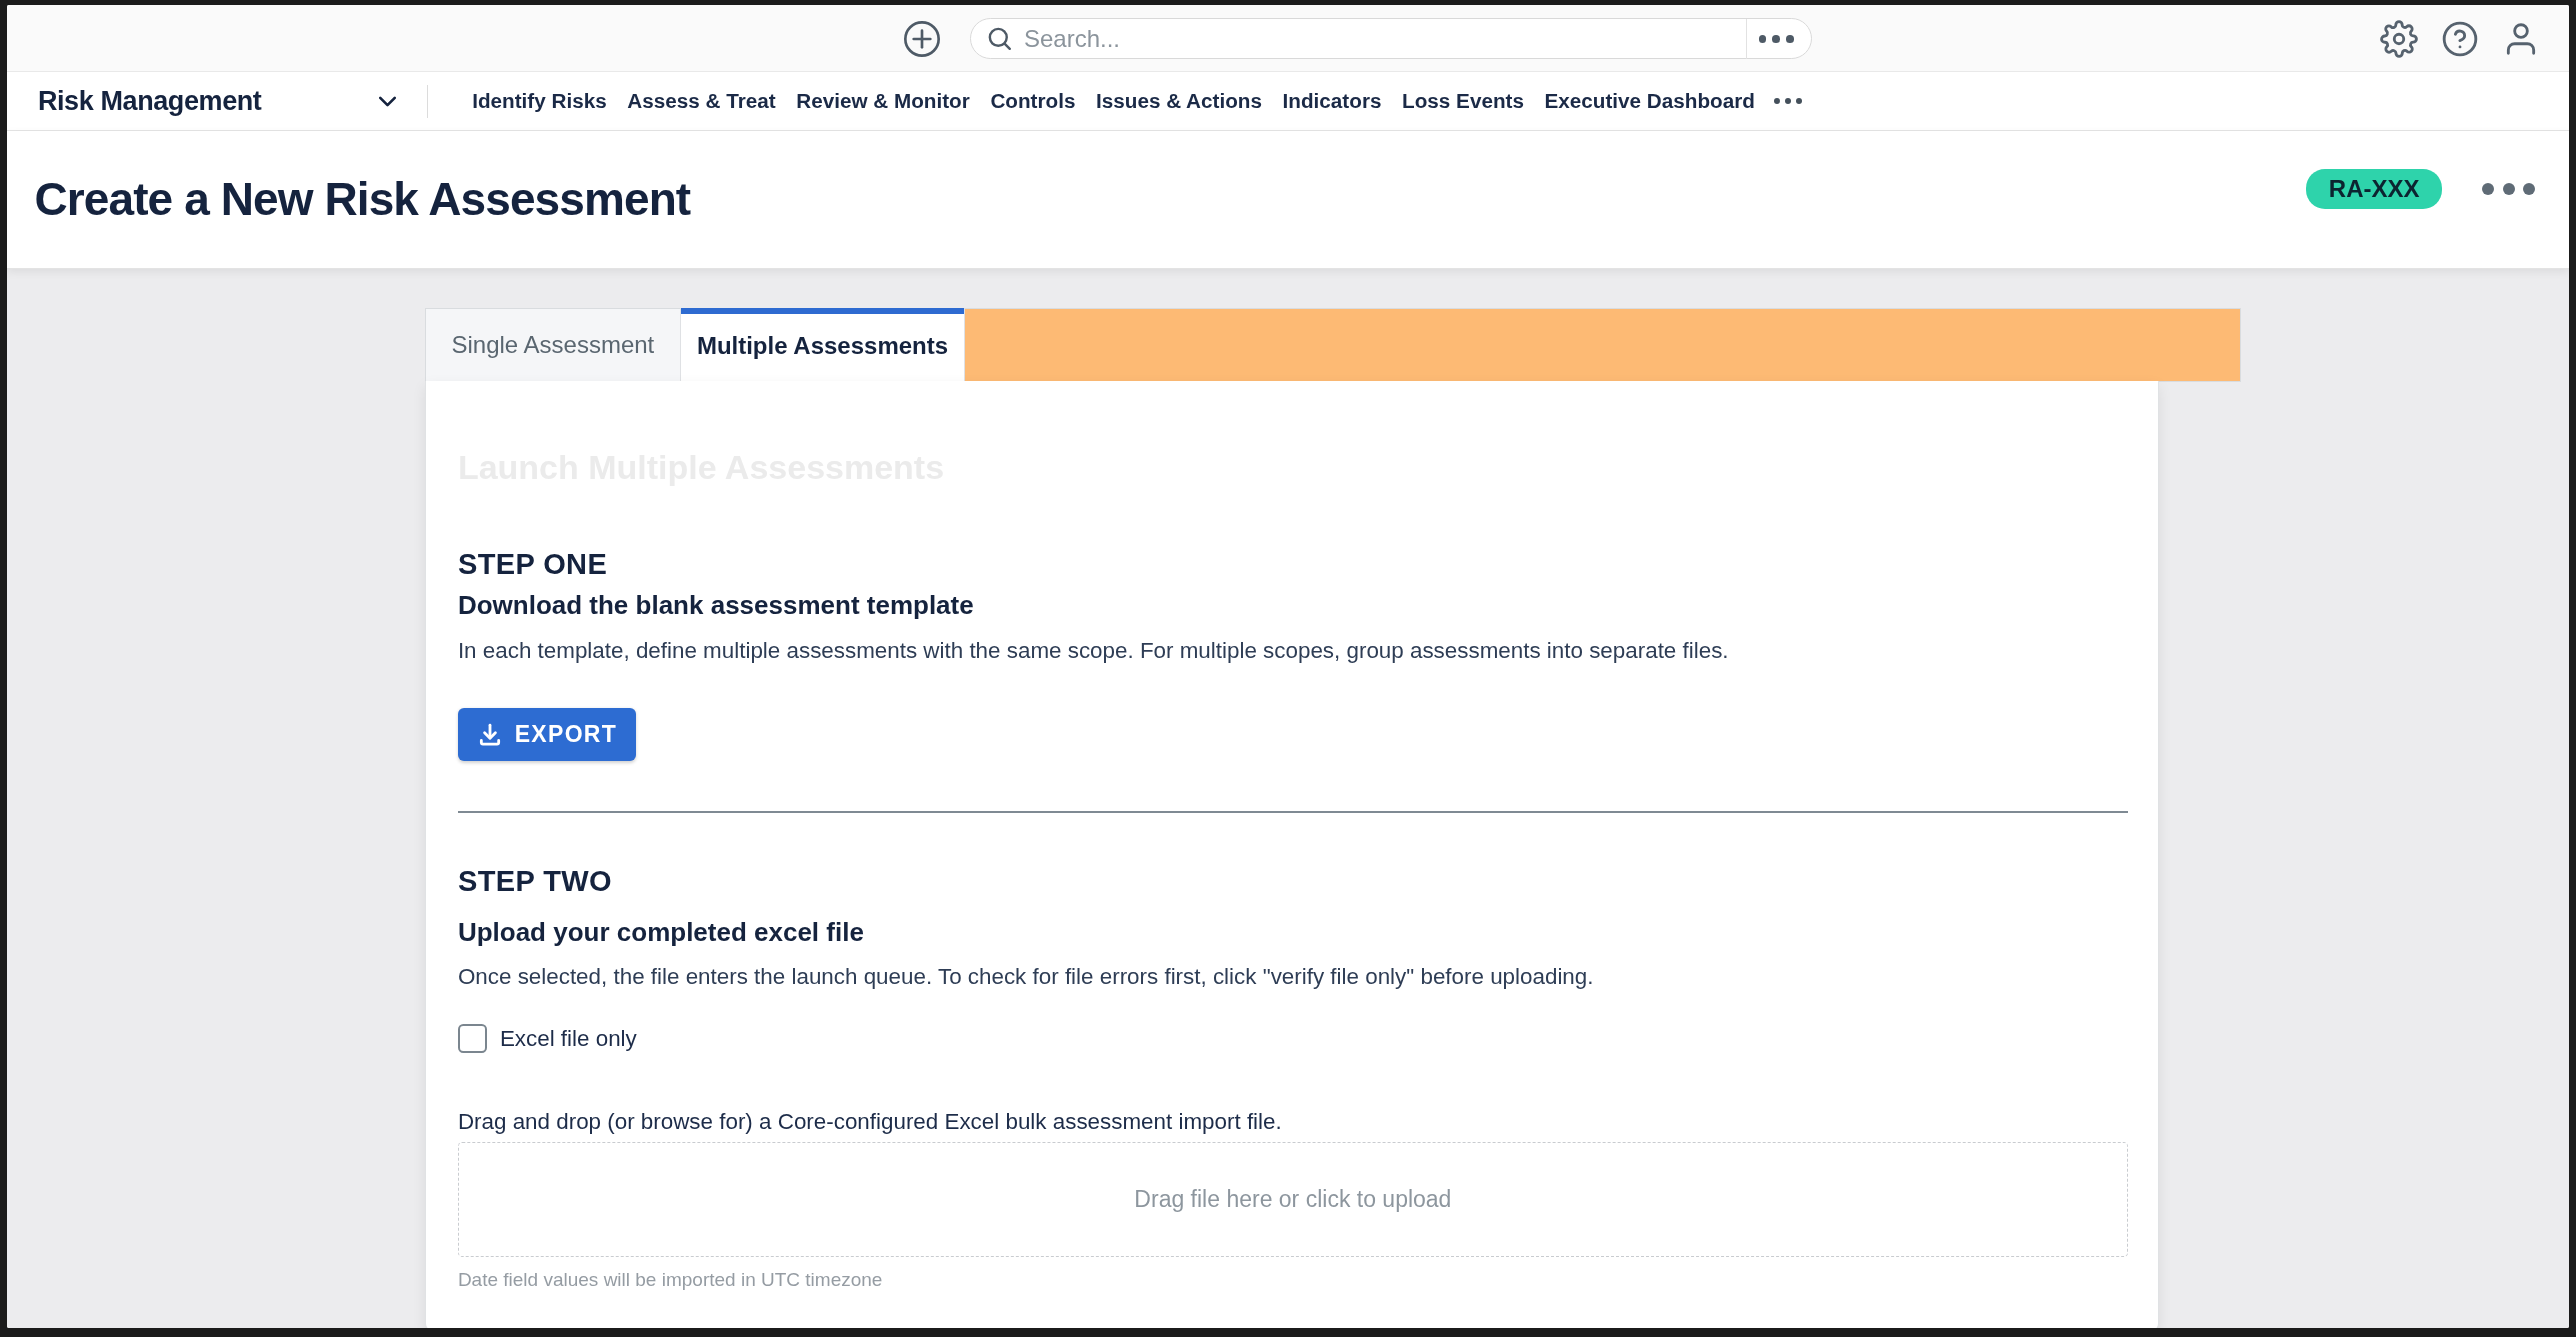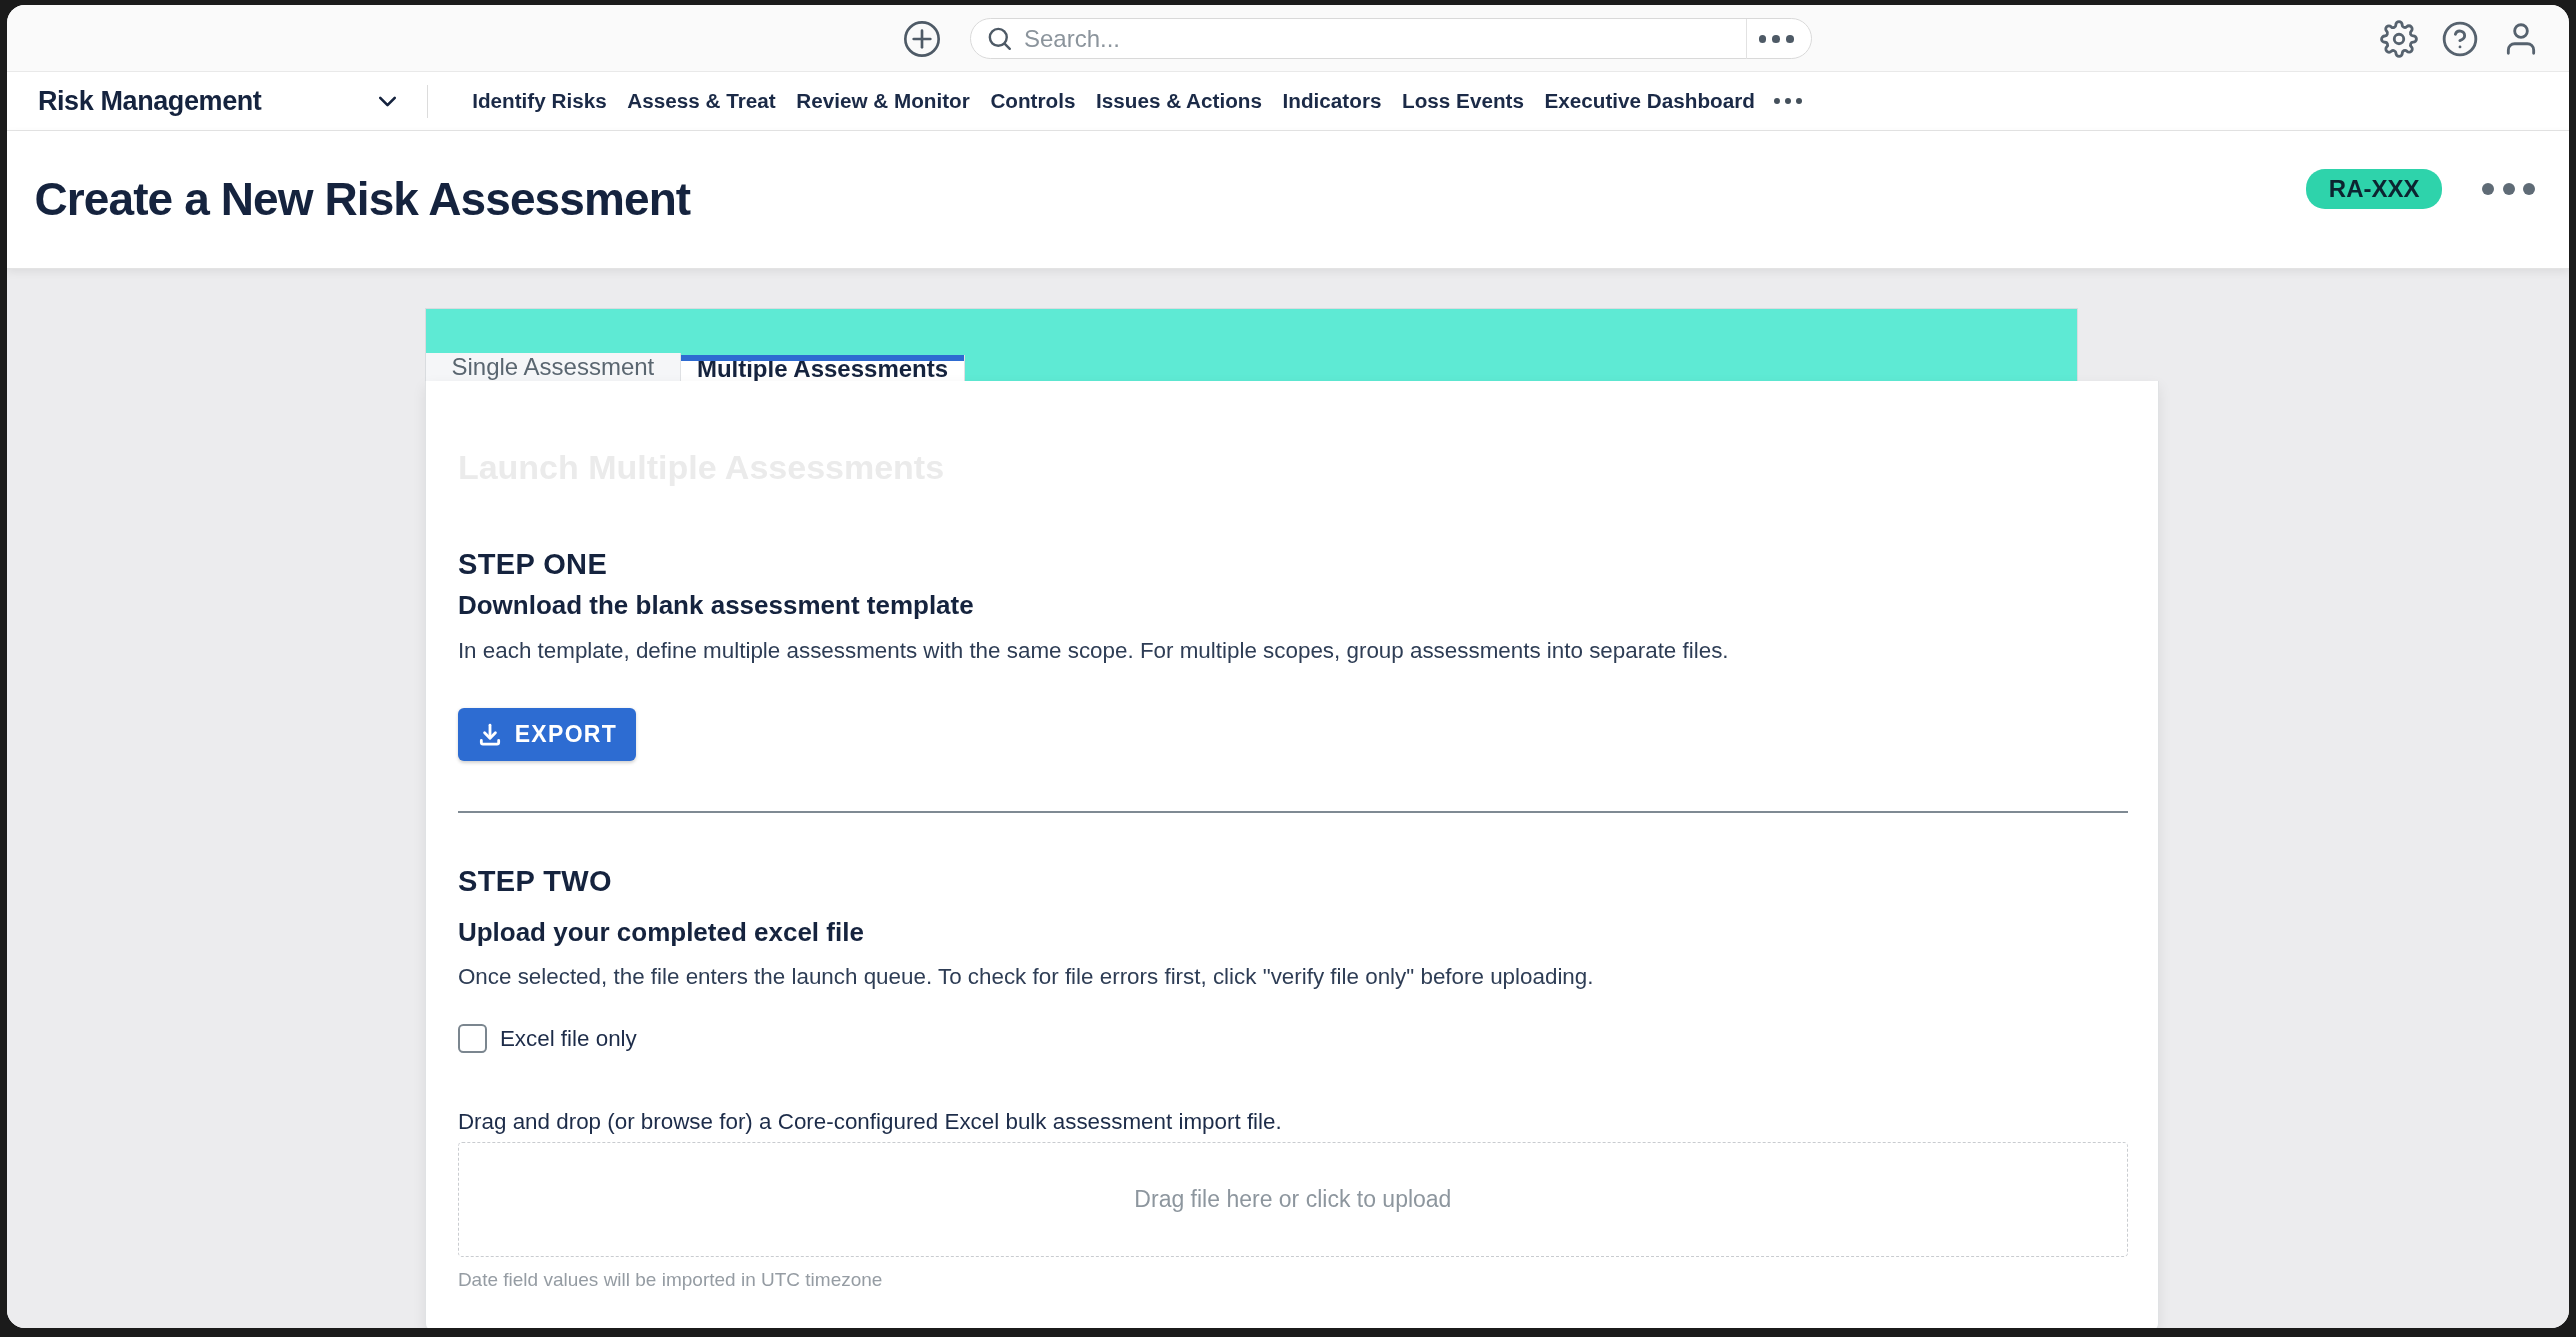--- a/index.html
+++ b/index.html
@@ -1,19 +1,19 @@
 <!DOCTYPE html>
 <html style="font-size:13.8px"><head>
 <meta charset="utf-8">
 <style>
   * { margin:0; padding:0; box-sizing:border-box; }
   html,body { width:2576px; height:1338px; background:#1b1b1b; font-family:"Liberation Sans", sans-serif; }
   #window {
     position:absolute; top:5.2px; left:6.9px; right:6.9px; bottom:8.6px;
-    background:#fbfbfb; border-radius:18px; overflow:hidden;padding-left:33px;
+    background:#fbfbfb; border-radius:2px; overflow:hidden;padding-left:33px;
   }
 
   
   .topbar { position:absolute; top:0; left:0; right:0; height:67px; background:#fafafa; border-bottom:0.9px solid #e9e9e9; }
   .plus-btn { position:absolute; left:895px; top:13.8px; width:40px; height:40px; cursor:pointer; }
   .search-pill {
     position:absolute; left:963px; top:13px; width:842px; height:41px;
     background:#ffffff; border:1.3px solid #d9d9d9; border-radius:21.5px;
     display:flex; align-items:center; padding:0 13.8px;
   }
@@ -44,21 +44,21 @@
   .pageheader { position:absolute; top:126px; left:0; right:0; height:138px; background:#ffffff; border-bottom:0.9px solid #e3e3e3; box-shadow:0 3.4px 8.6px rgba(0,0,0,0.07); z-index:3; }
   .page-title { position:absolute; left:27.6px; top:41px; font-size:46px; font-weight:bold; color:#15233e; letter-spacing:-0.9px; }
   .header-right { position:absolute; right:34px; top:38px; display:flex; align-items:center; gap:40px; }
   .id-badge { background:#2ed3ab; color:#0c2430; font-size:24px; font-weight:bold; border-radius:19px; padding:6px 22.4px; }
   .dots-lg { display:flex; gap:8.6px; align-items:center; cursor:pointer; }
   .dots-lg i { width:12px; height:12px; border-radius:50%; background:#5f6b76; }
 
   
   .content { position:absolute; top:263px; left:0; right:0; bottom:0; background:#ececee; }
 
-  .tabstrip { position:absolute; left:418px; top:40px; width:1653px; height:74px; background:#5eead4; border:0.9px solid #d9dcdf; display:flex;align-items:flex-end; }
+  .tabstrip { position:absolute; left:418px; top:40px; width:1816px; height:74px; background:#fdba74; border:0.9px solid #d9dcdf; display:flex; }
   .tab { display:flex; align-items:center; justify-content:center; font-size:24px; cursor:pointer; }
   .tab-single { width:255px; color:#5a6670; border-right:0.9px solid #e0e2e5; background:#f5f6f8; }
   .tab-multiple { position:relative; width:285px; background:#ffffff; color:#15233e; font-weight:bold; margin:-0.9px 0 -1.7px -0.9px; border:0.9px solid #dfe1e4; border-bottom:none; border-top:none; }
   .tab-multiple::before { content:""; position:absolute; top:0; left:0; right:0; height:6px; background:#2e6bd1; }
 
   .card { position:absolute; left:418px; top:113px; width:1734px; height:951px; background:#ffffff; border:0.9px solid #e0e2e4; border-top:none; border-radius:0 0 8.6px 8.6px; box-shadow:0 5.2px 13.8px rgba(0,0,0,0.08); }
   .card-inner { position:relative; width:100%; height:100%; }
 
   .ghost-heading { position:absolute; left:32px; top:67px; font-size:34px; font-weight:bold; color:#ebebeb; }
   .step-label { position:absolute; left:32px; font-size:29px; font-weight:bold; color:#15233e; letter-spacing:0.4px; }

